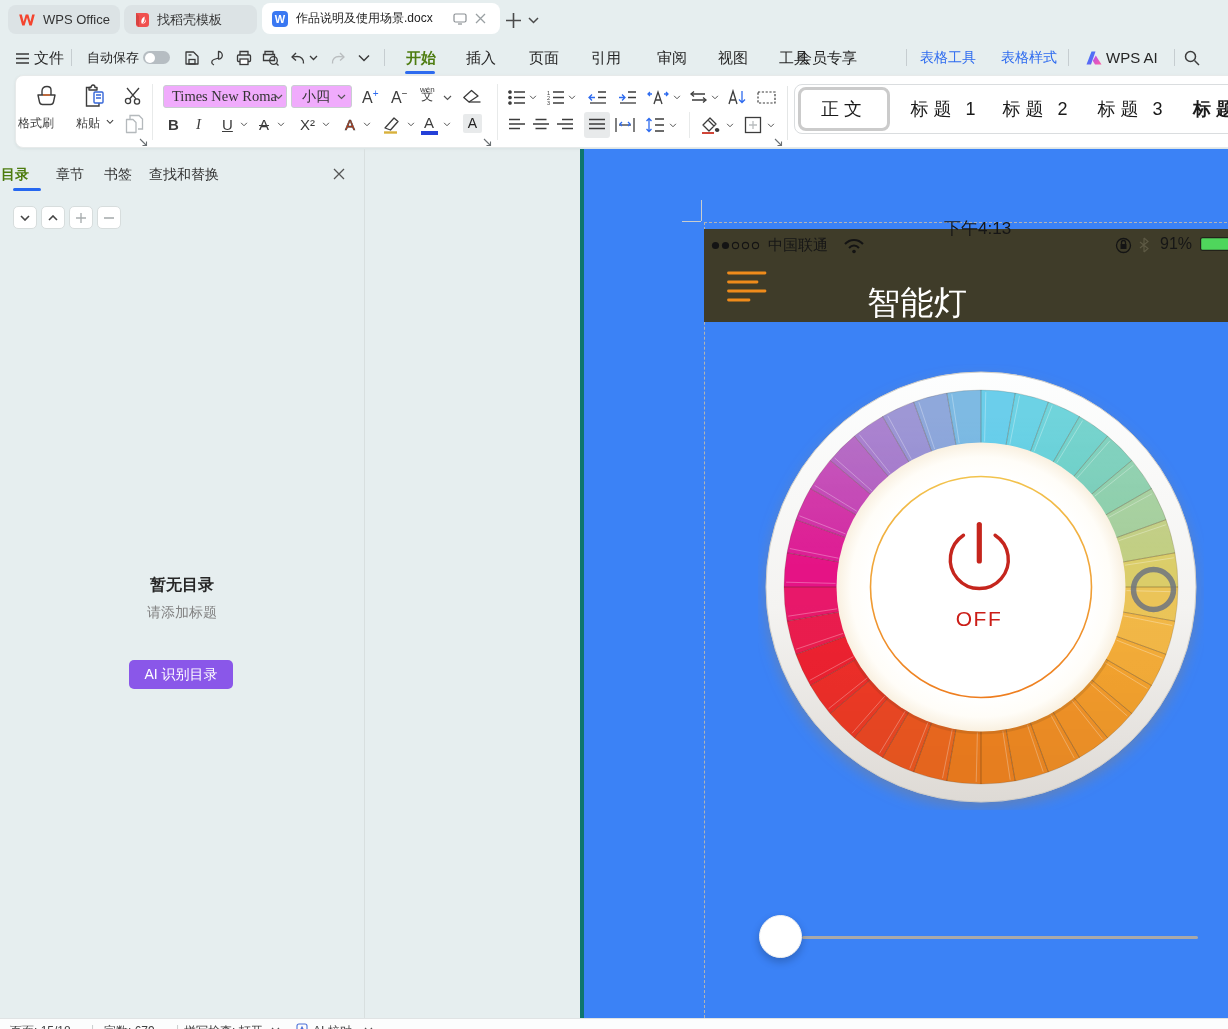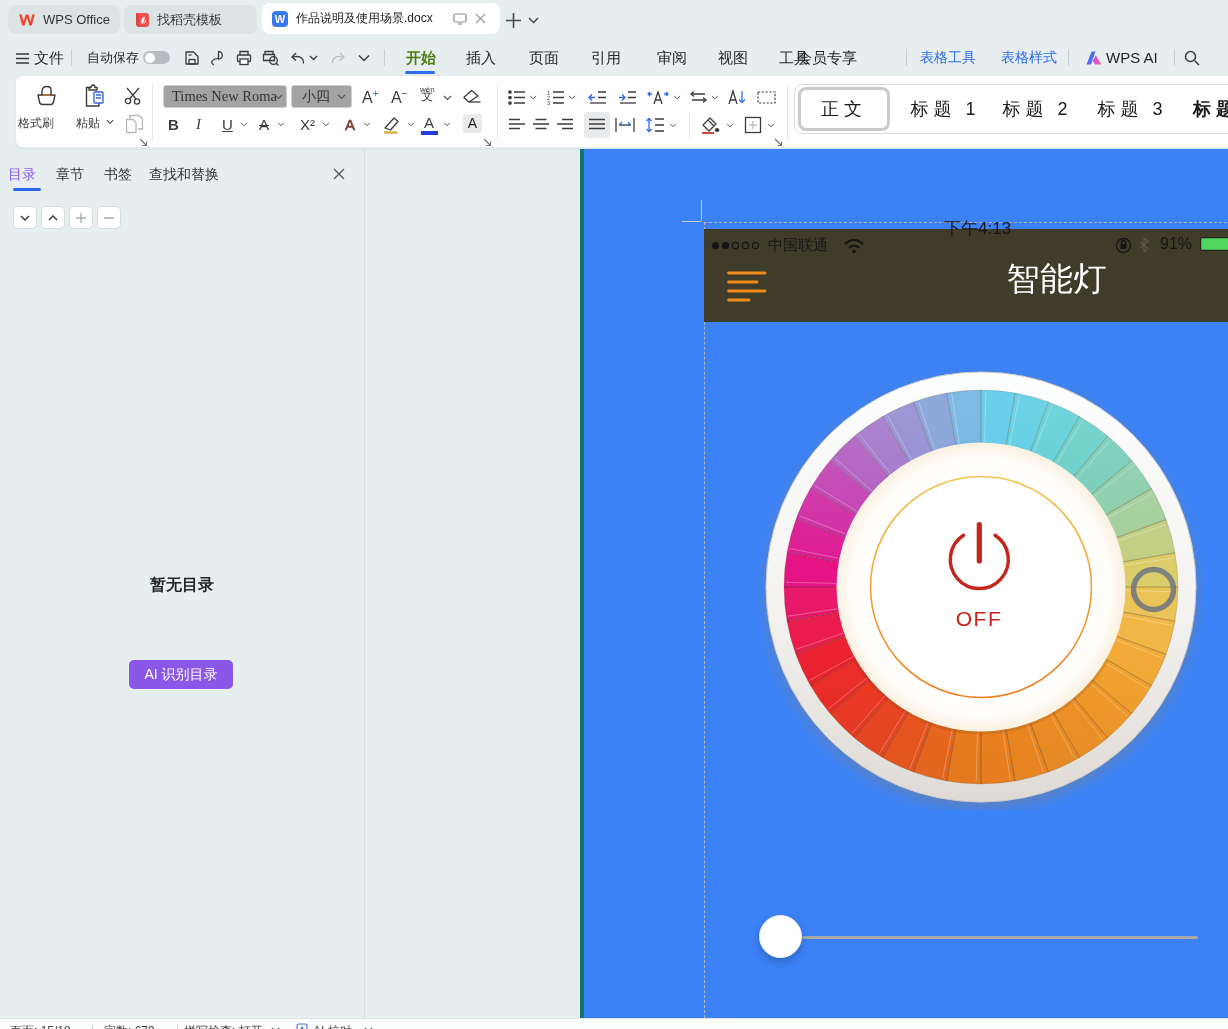--- a/index.html
+++ b/index.html
@@ -7,21 +7,21 @@
 .tab{position:absolute;top:5px;height:29px;border-radius:8px;background:#dce3e5;
  display:flex;align-items:center;font-size:13px;color:#333}
 .tabactive{position:absolute;left:262px;top:3px;width:238px;height:31px;border-radius:8px;
  background:#fff;display:flex;align-items:center;font-size:12px;color:#222}
 .menurow{position:absolute;left:0;top:40px;width:1228px;height:35px;font-size:15px;color:#262626}
 .mi{position:absolute;top:0;height:35px;line-height:35px;text-align:center;white-space:nowrap}
 .vdiv{position:absolute;top:9px;width:1px;height:17px;background:#c6cdd0}
 .card{position:absolute;left:15px;top:75px;width:1226px;height:73px;background:#fff;
  border:1px solid #e7eaea;border-radius:8px;box-shadow:0 1px 3px rgba(90,110,110,.10)}
 .tb{position:absolute;color:#3c3c3c}
-.combo{position:absolute;height:23px;border:1px solid #c9ced1;border-radius:3px;background:#a3a3a3;
+.combo{position:absolute;height:23px;border:1px solid #c9ced1;border-radius:3px;background:#f0abfc;
  font-size:14px;color:#333;display:flex;align-items:center;overflow:hidden}
 .lbl12{position:absolute;font-size:12px;color:#3c3c3c;white-space:nowrap}
 .well{position:absolute;left:794px;top:84px;width:447px;height:50px;background:#fff;
  border:1px solid #dadddf;border-radius:8px}
 .stybox{position:absolute;display:flex;align-items:center;justify-content:center;
  font-size:18px;color:#1a1a1a;letter-spacing:5px;white-space:nowrap}
 .sbtab{position:absolute;top:166px;font-size:14px;color:#333;white-space:nowrap}
 .sbbtn{position:absolute;top:206px;width:24px;height:23px;background:#fff;border:1px solid #d7dddd;
  border-radius:5px;display:flex;align-items:center;justify-content:center}
 .page{position:absolute;left:580px;top:149px;width:648px;height:869px;background:#3b82f6;
@@ -327,21 +327,21 @@
 
 <div class="well"></div>
 <div style="position:absolute;left:798px;top:87px;width:92px;height:44px;border:3.5px solid #cbcbcb;border-radius:8px;background:#fff"></div>
 <div class="stybox" style="left:800px;top:89px;width:88px;height:40px">正文</div>
 <div class="stybox" style="left:899px;top:87px;width:88px;height:44px">标题<span style="letter-spacing:0;margin-left:9px">1</span></div>
 <div class="stybox" style="left:991px;top:87px;width:88px;height:44px">标题<span style="letter-spacing:0;margin-left:9px">2</span></div>
 <div class="stybox" style="left:1086px;top:87px;width:88px;height:44px">标题<span style="letter-spacing:0;margin-left:9px">3</span></div>
 <div class="stybox" style="left:1186px;top:87px;width:60px;height:44px;font-weight:bold">标题</div>
 
 <div style="position:absolute;left:364px;top:149px;width:1px;height:869px;background:#d8dfdf"></div>
-<div class="sbtab" style="left:8px;color:#8b5cf6;font-weight:normal">目录</div>
+<div class="sbtab" style="left:1px;color:#4d7c0f;font-weight:bold">目录</div>
 <div style="position:absolute;left:13px;top:188px;width:28px;height:3px;background:#2667f0;border-radius:2px"></div>
 <div class="sbtab" style="left:56px">章节</div>
 <div class="sbtab" style="left:104px">书签</div>
 <div class="sbtab" style="left:149px">查找和替换</div>
 <svg width="12" height="12" viewBox="0 0 12 12" style="position:absolute;left:333px;top:168px" stroke="#555" stroke-width="1.3">
       <path d="M1,1 L11,11 M11,1 L1,11"></path>
     </svg>
 <div class="sbbtn" style="left:13px">
       <svg width="10" height="6" viewBox="0 0 10 6" fill="none" stroke="#444" stroke-width="1.6">
         <path d="M1,1 L5,5 L9,1"></path>
@@ -356,20 +356,21 @@
       <svg width="10" height="10" viewBox="0 0 10 10" stroke="#a9aeb0" stroke-width="1.4">
         <path d="M5,0 V10 M0,5 H10"></path>
       </svg>
     </div>
 <div class="sbbtn" style="left:97px">
       <svg width="10" height="2" viewBox="0 0 10 2" stroke="#a9aeb0" stroke-width="1.6">
         <path d="M0,1 H10"></path>
       </svg>
     </div>
 <div style="position:absolute;left:0;top:575px;width:364px;text-align:center;font-size:16px;font-weight:bold;color:#262626">暂无目录</div>
+<div style="position:absolute;left:0;top:604px;width:364px;text-align:center;font-size:14px;color:#828282">请添加标题</div>
 <div style="position:absolute;left:129px;top:660px;width:104px;height:29px;border-radius:5px;background:#8a57e9;color:#fff;font-size:14px;text-align:center;line-height:29px">AI 识别目录</div>
 
 <div class="page">
   <div style="position:absolute;left:117px;top:51px;width:1px;height:21px;background:#c9cdcd"></div>
   <div style="position:absolute;left:98px;top:72px;width:19px;height:1px;background:#c9cdcd"></div>
   <div class="dash-h" style="left:120px;top:73px;width:528px"></div>
   <div class="dash-v" style="left:120px;top:73px;height:796px"></div>
   <div class="phead"></div>
 
   <svg class="ico" width="50" height="9" viewBox="0 0 50 9" style="left:127px;top:92px">
@@ -398,21 +399,21 @@
   <svg class="ico" width="40" height="14" viewBox="0 0 40 14" style="left:616px;top:88px">
     <rect x="0.6" y="0.6" width="38" height="12.8" rx="2" fill="#4fd65c" stroke="#23221a" stroke-width="1.2"></rect>
       </svg>
 
   <svg width="40" height="34" viewBox="0 0 40 34" style="position:absolute;left:143px;top:122px" stroke="#ef8b1b" stroke-width="2.8" stroke-linecap="round">
     <path d="M1.5,2 H38"></path>
         <path d="M1.5,11 H30"></path>
         <path d="M1.5,20 H38"></path>
         <path d="M1.5,29 H22"></path>
   </svg>
-  <div style="position:absolute;left:283px;top:108px;width:240px;text-align:right;font-size:33px;color:#fff;font-weight:500;letter-spacing:0.5px">智能灯</div>
+  <div style="position:absolute;left:283px;top:132px;width:240px;text-align:left;font-size:33px;color:#fff;font-weight:500;letter-spacing:0.5px">智能灯</div>
 
   <svg width="446" height="446" viewBox="-8 -8 446 446" style="position:absolute;left:174px;top:215px">
     <defs>
       <linearGradient id="bez" x1="0" y1="0" x2="0" y2="1">
         <stop offset="0" stop-color="#fdfefe"></stop>
             <stop offset="0.55" stop-color="#f4f3f1"></stop>
             <stop offset="1" stop-color="#dedad5"></stop>
           </linearGradient>
       <radialGradient id="disk" cx="0.5" cy="0.5" r="0.5">
         <stop offset="0" stop-color="#ffffff"></stop>

